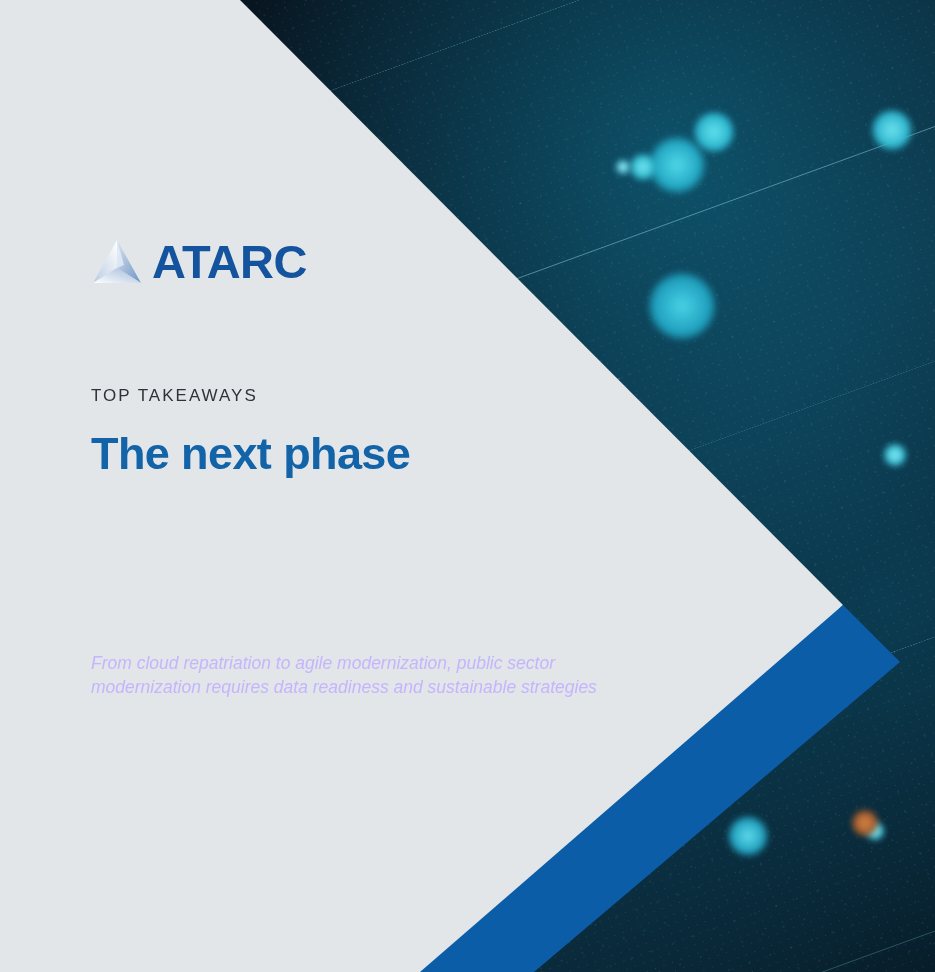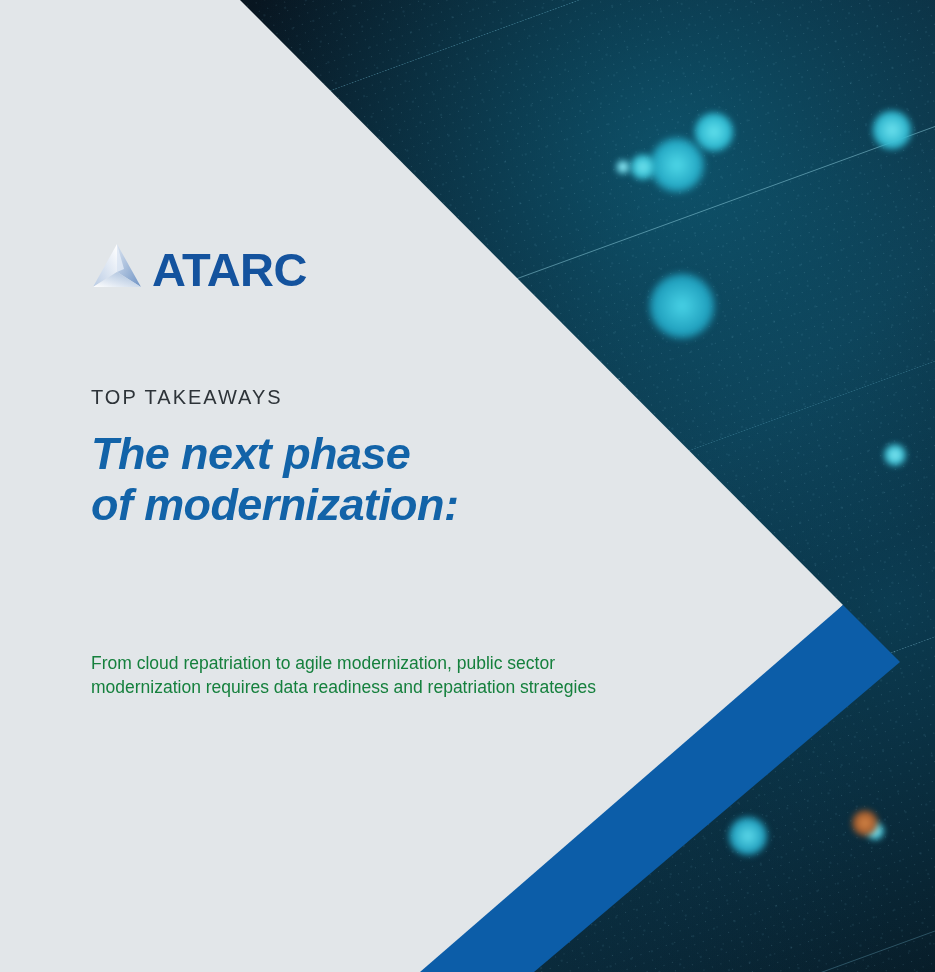--- a/index.html
+++ b/index.html
@@ -54,32 +54,32 @@
   
   .panel{position:absolute;inset:0;
     background:#E2E6E9;
     clip-path:polygon(0 0, 240px 0, 843px 605px, 477px 972px, 0 972px);}
   
   .stripe{position:absolute;inset:0;background:#0C5DA8;
     clip-path:polygon(843px 605px, 900px 662px, 534px 972px, 420px 972px);}
   .logo{position:absolute;left:91px;top:238px;display:flex;align-items:center;gap:9px;}
   .logo-mark{width:52px;height:47px;flex:none;}
   .logo-word{font-size:47px;font-weight:bold;letter-spacing:-0.5px;
-    color:#14539E;line-height:1;font-family:"Liberation Sans",sans-serif;margin-top:8px;}
+    color:#14539E;line-height:1;font-family:"Liberation Sans",sans-serif;}
 
   .eyebrow{position:absolute;left:91px;top:386px;
-    font-size:20px;letter-spacing:2.0px;color:#2d3338;}
+    font-size:17px;letter-spacing:2.0px;color:#2d3338;}
 
   .headline{position:absolute;left:91px;top:428px;width:620px;
     font-size:45px;font-weight:bold;line-height:51px;
     color:#1263A8;letter-spacing:-0.6px;}
-  .headline div{white-space:nowrap;font-style:italic;}
+  .headline div{white-space:nowrap;}
 
   .body{position:absolute;left:91px;top:652px;width:545px;
-    font-size:17.5px;line-height:23.5px;color:#15803d;}
+    font-size:17.5px;line-height:23.5px;color:#c4b5fd;font-style:italic;}
   .body div{white-space:nowrap;}
 </style>
 </head>
 <body>
 
 <div class="page">
 
   <div class="bg">
     <div class="bg-dots"></div>
     <div class="bg-dots2"></div>
@@ -125,21 +125,20 @@
         <polygon points="26,2 33,27 26,30" fill="#e8eff8" opacity=".75"></polygon>
       </svg>
     </span>
     <span class="logo-word">ATARC</span>
   </div>
 
   <div class="eyebrow">TOP TAKEAWAYS</div>
 
   <div class="headline">
     <div>The next phase</div>
-    <div>of modernization:</div>
   </div>
 
   <div class="body">
     <div>From cloud repatriation to agile modernization, public sector</div>
-    <div>modernization requires data readiness and repatriation strategies</div>
+    <div>modernization requires data readiness and sustainable strategies</div>
   </div>
 
 </div>
 
 </body></html>

